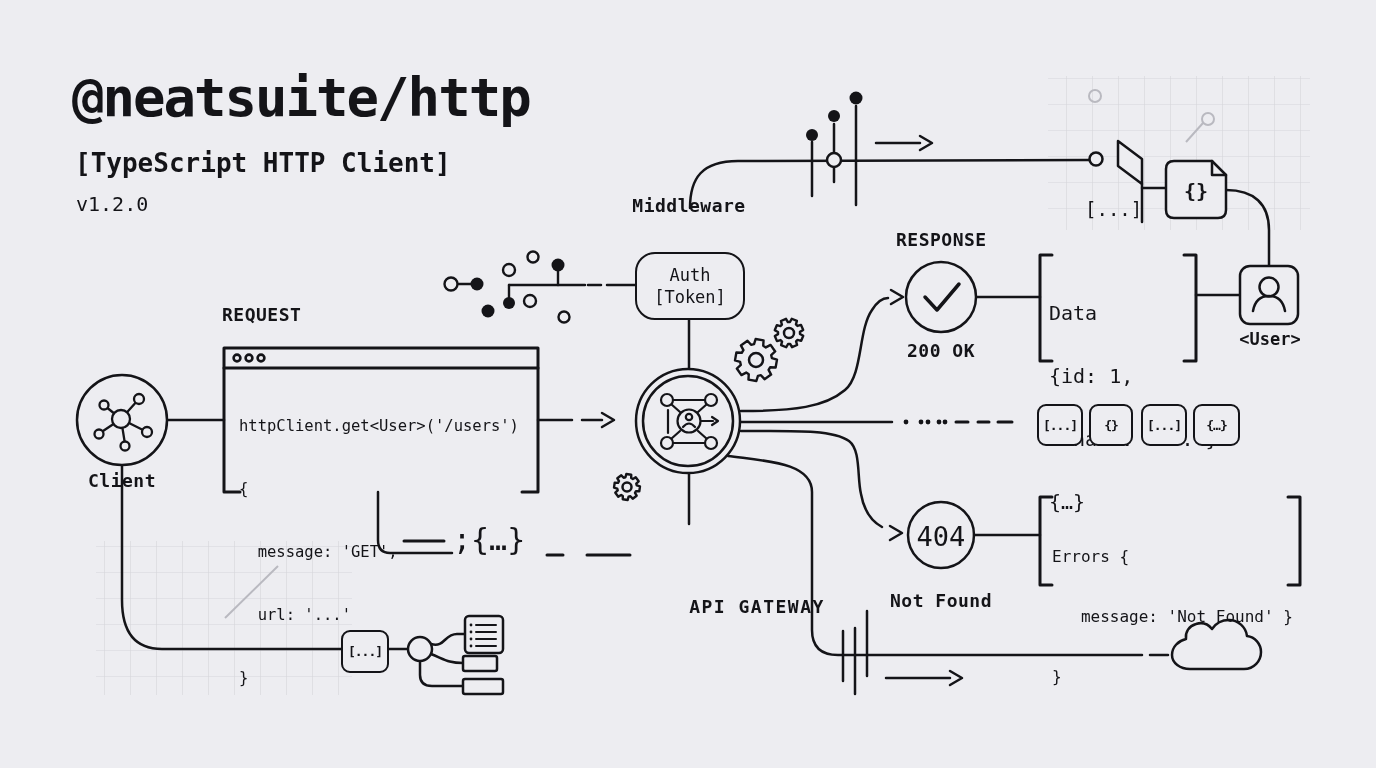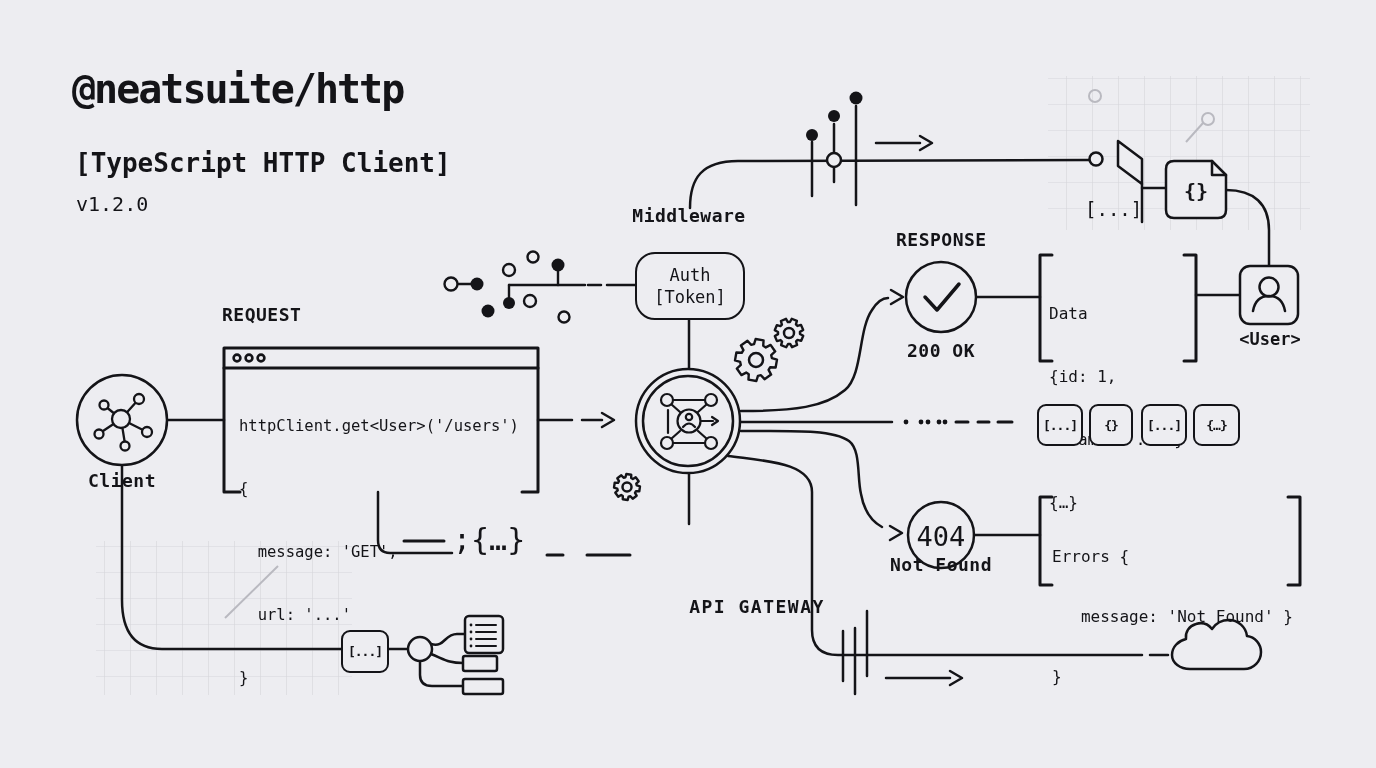--- a/index.html
+++ b/index.html
@@ -1,26 +1,26 @@
 <!DOCTYPE html>
 <html><head>
 <meta charset="utf-8">
 <style>
   html,body{margin:0;padding:0;background:#ededf1;}
   .stage{position:relative;width:1376px;height:768px;background:#ededf1;overflow:hidden;
          font-family:"DejaVu Sans Mono","Liberation Mono",monospace;color:#141418;}
   svg.art{position:absolute;left:0;top:0;}
   .abs{position:absolute;}
   .ctr{text-align:center;}
-  .title{font-size:40px;font-weight:700;letter-spacing:-2px;white-space:nowrap;}
+  .title{font-size:54px;font-weight:700;letter-spacing:-2px;white-space:nowrap;}
   .subtitle{font-size:26px;font-weight:700;white-space:nowrap;}
   .version{font-size:20px;font-weight:400;white-space:nowrap;}
   .lbl{font-size:18px;font-weight:700;letter-spacing:.5px;white-space:nowrap;}
   .codeblock{font-size:15.5px;line-height:21px;white-space:pre;font-weight:400;}
-  .datablock{font-size:16px;line-height:21px;white-space:pre;font-weight:400;}
+  .datablock{font-size:20px;line-height:21px;white-space:pre;font-weight:400;}
   .errblock{font-size:16px;line-height:20px;white-space:pre;font-weight:400;}
   .box{position:absolute;border:2.5px solid #141418;border-radius:20px;background:#ededf1;
        display:flex;flex-direction:column;align-items:center;justify-content:center;
        font-size:17px;line-height:22px;}
   .chip{position:absolute;border:2.5px solid #141418;border-radius:9px;background:#ededf1;
         display:flex;align-items:center;justify-content:center;
         font-size:13px;font-weight:700;letter-spacing:-1px;}
   .bodyhint{font-size:30px;font-weight:500;white-space:nowrap;}
   .statusnum{font-size:27px;font-weight:500;}
   .filetxt{font-size:20px;font-weight:700;}
@@ -252,21 +252,21 @@
     <div>httpClient.get&lt;User&gt;('/users')</div>
     <div>{</div>
     <div>  message: 'GET',</div>
     <div>  url: '...'</div>
     <div>}</div>
   </div>
   <div class="abs bodyhint" style="left:453px;top:522px;">;{…}</div>
 
   <div class="abs lbl ctr" style="left:72px;top:470px;width:100px;">Client</div>
 
-  <div class="abs lbl ctr" style="left:622px;top:205px;width:134px;">Middleware</div>
+  <div class="abs lbl ctr" style="left:622px;top:195px;width:134px;">Middleware</div>
   <div class="box" style="left:635px;top:252px;width:106px;height:64px;">
     <div>Auth</div>
     <div>[Token]</div>
   </div>
   <div class="abs lbl ctr" style="left:634px;top:596px;width:150px;letter-spacing:1.5px;margin-left:48px;">API GATEWAY</div>
 
   <div class="abs lbl" style="left:896px;top:229px;">RESPONSE</div>
   <div class="abs lbl ctr" style="left:891px;top:340px;width:100px;">200 OK</div>
   <div class="abs datablock" style="left:1049px;top:261px;">
     <div>Data</div>
@@ -277,21 +277,21 @@
   <div class="abs userlbl ctr" style="left:1224px;top:329px;width:92px;">&lt;User&gt;</div>
   <div class="abs arrhint" style="left:1085px;top:198px;">[...]</div>
   <div class="abs filetxt ctr" style="left:1180px;top:179px;width:32px;">{}</div>
 
   <div class="chip" style="left:1037px;top:404px;width:42px;height:38px;">[...]</div>
   <div class="chip" style="left:1089px;top:404px;width:40px;height:38px;">{}</div>
   <div class="chip" style="left:1141px;top:404px;width:42px;height:38px;">[...]</div>
   <div class="chip" style="left:1193px;top:404px;width:43px;height:38px;">{…}</div>
 
   <div class="abs statusnum ctr" style="left:906px;top:521px;width:70px;">404</div>
-  <div class="abs lbl ctr" style="left:886px;top:554px;width:110px;">Not Found</div>
+  <div class="abs lbl ctr" style="left:886px;top:590px;width:110px;">Not Found</div>
   <div class="abs errblock" style="left:1052px;top:507px;">
     <div>Errors {</div>
     <div>   message: 'Not Found' }</div>
     <div>}</div>
   </div>
 
   <div class="chip" style="left:341px;top:630px;width:44px;height:39px;">[...]</div>
 
 </div>
 

